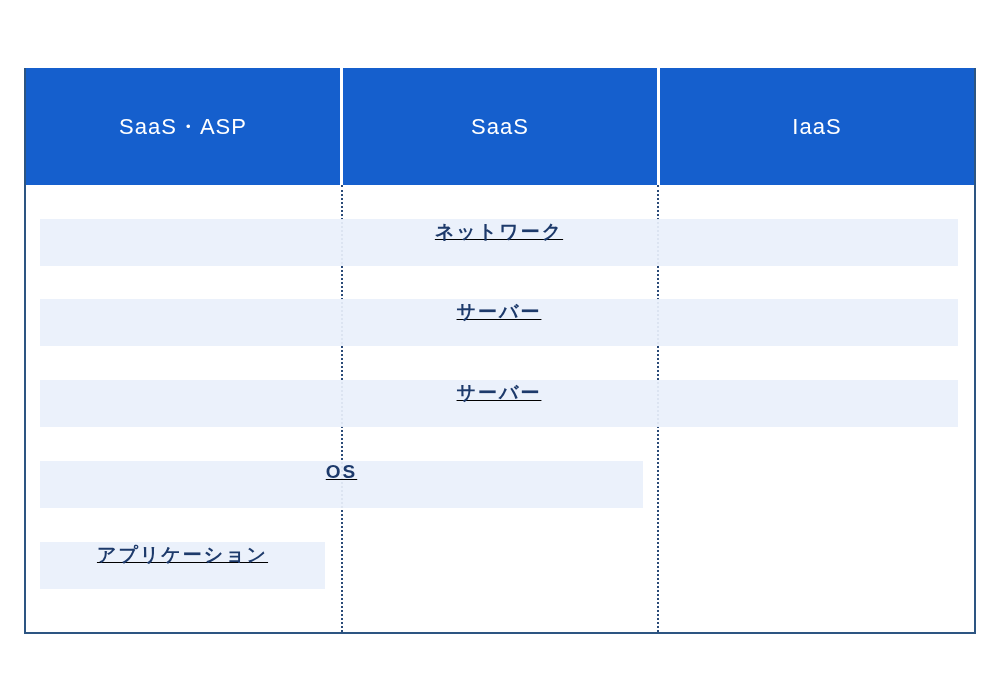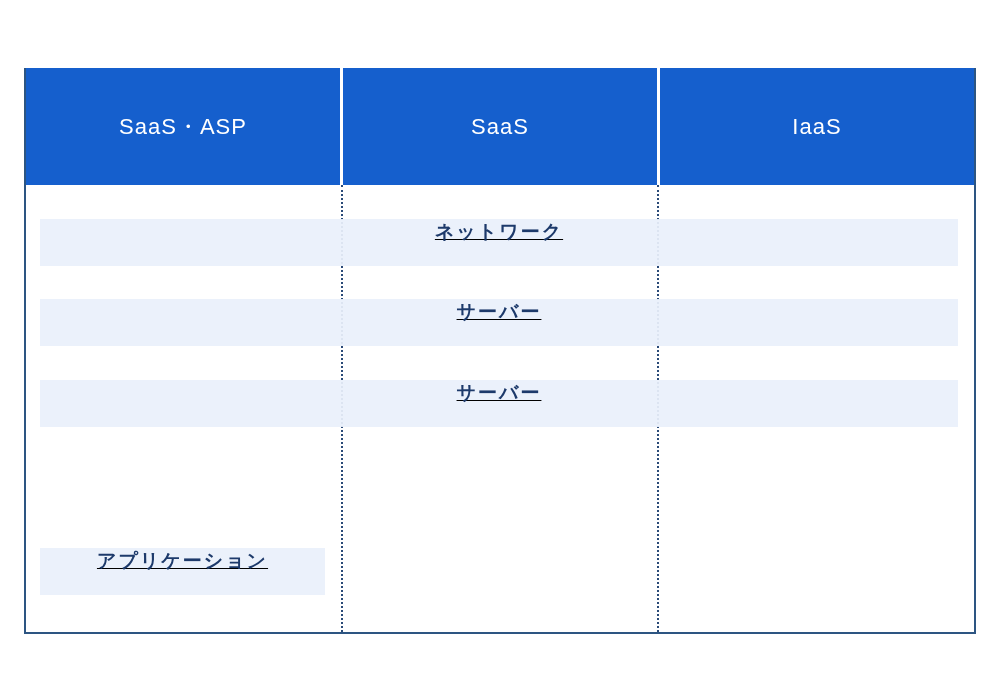--- a/index.html
+++ b/index.html
@@ -76,21 +76,21 @@
     color: #1D3A6B;
     font-size: 19px;
     font-weight: bold;
     letter-spacing: 2px;
     white-space: nowrap;
   }
   .bar-network     { top: 34px;  width: 918px; }
   .bar-server      { top: 114px; width: 918px; }
   .bar-storage     { top: 195px; width: 918px; }
   .bar-os          { top: 276px; width: 603px; }
-  .bar-application { top: 357px; width: 285px; margin-top: 6px; }
+  .bar-application { top: 357px; width: 285px; }
 </style>
 </head>
 <body>
 
 <div class="canvas">
   <div class="service-table">
 
     <div class="table-header">
       <div class="header-cell">SaaS・ASP</div>
       <div class="header-cell">SaaS</div>
@@ -107,20 +107,23 @@
       </div>
 
       <div class="layer-bar bar-server">
         <span class="layer-label">サーバー</span>
       </div>
 
       <div class="layer-bar bar-storage">
         <span class="layer-label">サーバー</span>
       </div>
 
+      <div class="layer-bar bar-os">
+        <span class="layer-label">OS</span>
+      </div>
 
       <div class="layer-bar bar-application">
         <span class="layer-label">アプリケーション</span>
       </div>
 
     </div>
   </div>
 </div>
 
 </body></html>

